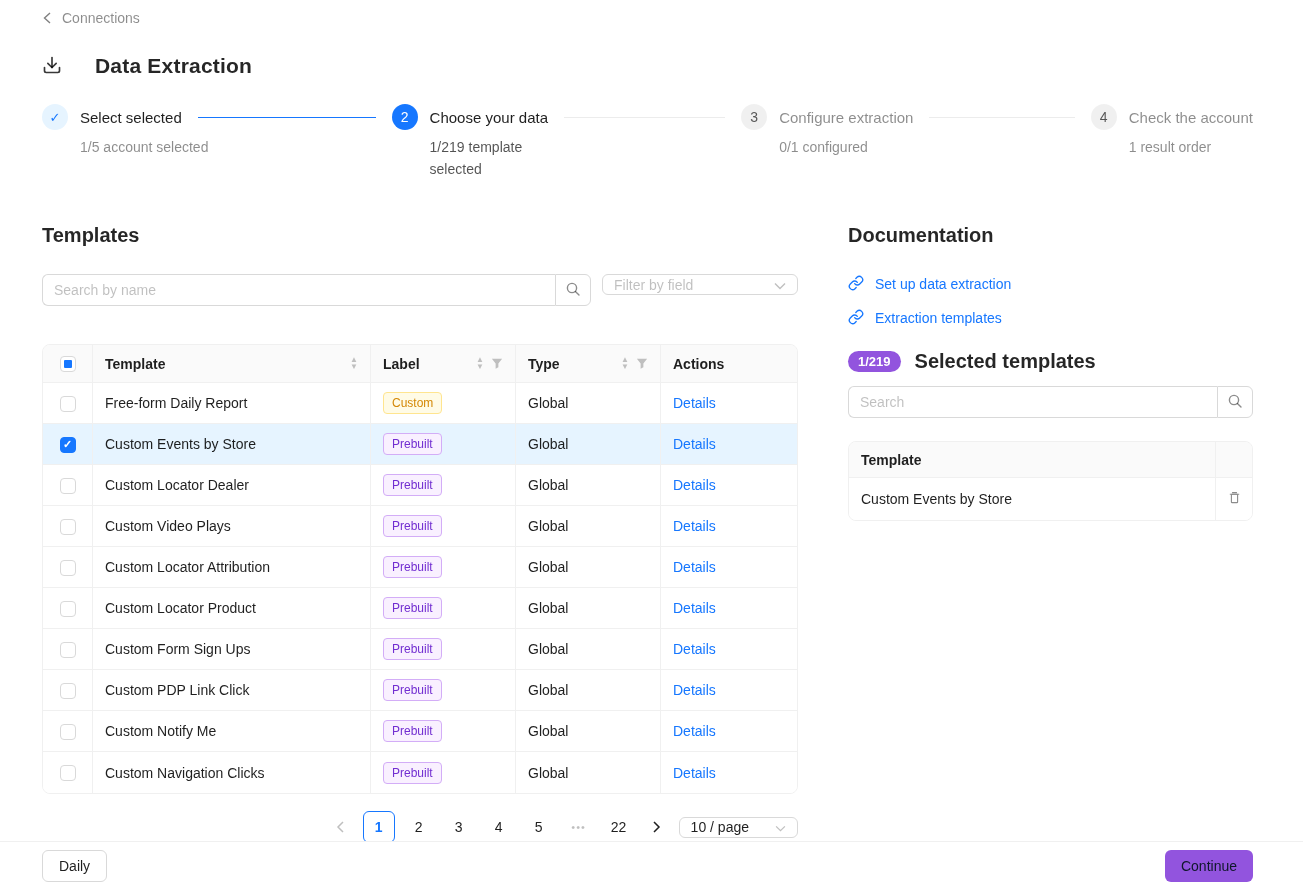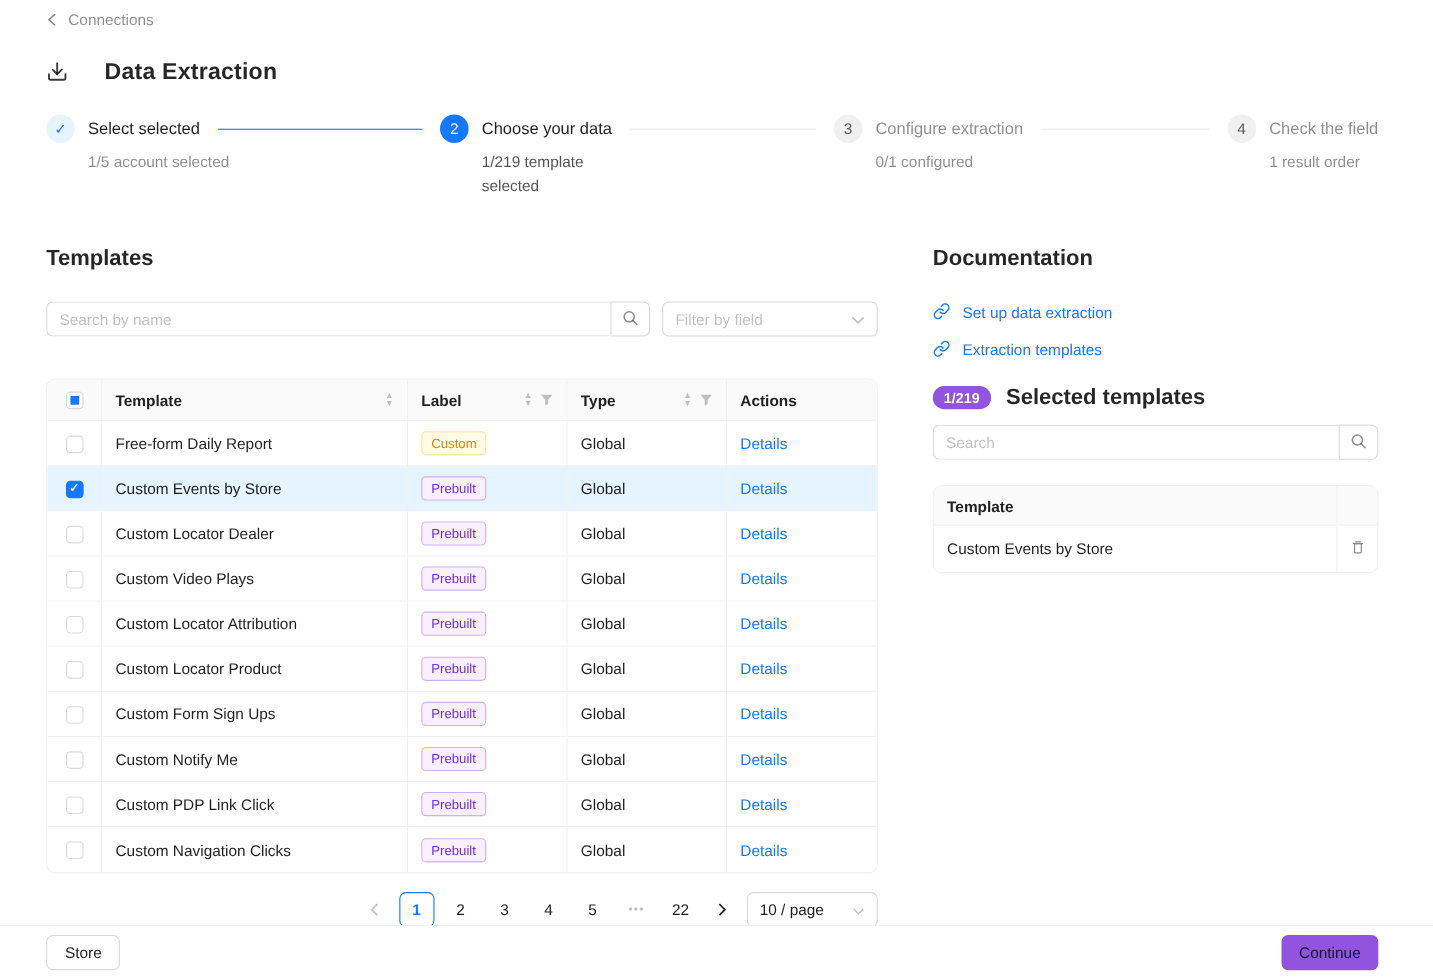--- a/index.html
+++ b/index.html
@@ -52,21 +52,21 @@
     padding: 0 11px; font-size: 14px; outline: none; font-family: inherit;
     color: rgba(0,0,0,0.88); flex: 1;
   }
   .input-search input::placeholder { color: rgba(0,0,0,0.25); }
   .input-search .search-btn {
     width: 36px; border: 1px solid #d9d9d9; border-radius: 0 6px 6px 0; background: #fff;
     display: flex; align-items: center; justify-content: center; cursor: pointer; color: rgba(0,0,0,0.45);
   }
   .w-main-search { width: 549px; }
   .select-box {
-    height: 32px; border: 1px solid #d9d9d9; border-radius: 6px; background: #fff;
+    height: 21px; border: 1px solid #d9d9d9; border-radius: 6px; background: #fff;
     display: flex; align-items: center; justify-content: space-between;
     padding: 0 11px; cursor: pointer; font-size: 14px;
   }
   .select-box .ph { color: rgba(0,0,0,0.25); }
   .w-filter { width: 196px; }
 
   
   .table-wrap { margin-top: 38px; border: 1px solid #f0f0f0; border-radius: 8px; overflow: hidden; }
   table { border-collapse: separate; border-spacing: 0; width: 100%; table-layout: fixed; }
   th, td { border-bottom: 1px solid #f0f0f0; border-right: 1px solid #f0f0f0; padding: 0 12px; text-align: left; font-size: 14px; }
@@ -193,21 +193,21 @@
           <span class="step-title">Configure extraction</span>
           <span class="step-line"></span>
         </div>
         <div class="step-desc">0/1 configured</div>
       </div>
     </div>
     <div class="step wait">
       <div class="step-icon">4</div>
       <div class="step-body">
         <div class="step-head">
-          <span class="step-title">Check the field</span>
+          <span class="step-title">Check the account</span>
         </div>
         <div class="step-desc">1 result order</div>
       </div>
     </div>
   </div>
 
   <div class="main">
 
     <div class="col-left">
       <h2 class="section">Templates</h2>
@@ -346,29 +346,29 @@
   <tr>
     <td class="center"><span class="checkbox"></span></td>
     <td>Custom Form Sign Ups</td>
     <td><span class="tag tag-purple">Prebuilt</span></td>
     <td>Global</td>
     <td><a class="link">Details</a></td>
   </tr>
 
   <tr>
     <td class="center"><span class="checkbox"></span></td>
+    <td>Custom PDP Link Click</td>
+    <td><span class="tag tag-purple">Prebuilt</span></td>
+    <td>Global</td>
+    <td><a class="link">Details</a></td>
+  </tr>
+
+  <tr>
+    <td class="center"><span class="checkbox"></span></td>
     <td>Custom Notify Me</td>
-    <td><span class="tag tag-purple">Prebuilt</span></td>
-    <td>Global</td>
-    <td><a class="link">Details</a></td>
-  </tr>
-
-  <tr>
-    <td class="center"><span class="checkbox"></span></td>
-    <td>Custom PDP Link Click</td>
     <td><span class="tag tag-purple">Prebuilt</span></td>
     <td>Global</td>
     <td><a class="link">Details</a></td>
   </tr>
 
   <tr>
     <td class="center"><span class="checkbox"></span></td>
     <td>Custom Navigation Clicks</td>
     <td><span class="tag tag-purple">Prebuilt</span></td>
     <td>Global</td>
@@ -467,15 +467,15 @@
       </span>
     </div>
   </div>
 </div>
       </div>
     </div>
   </div>
 </div>
 
 <div class="footer">
-  <button class="btn btn-default">Store</button>
+  <button class="btn btn-default">Daily</button>
   <button class="btn btn-primary-purple">Continue</button>
 </div>
 
 </body></html>

